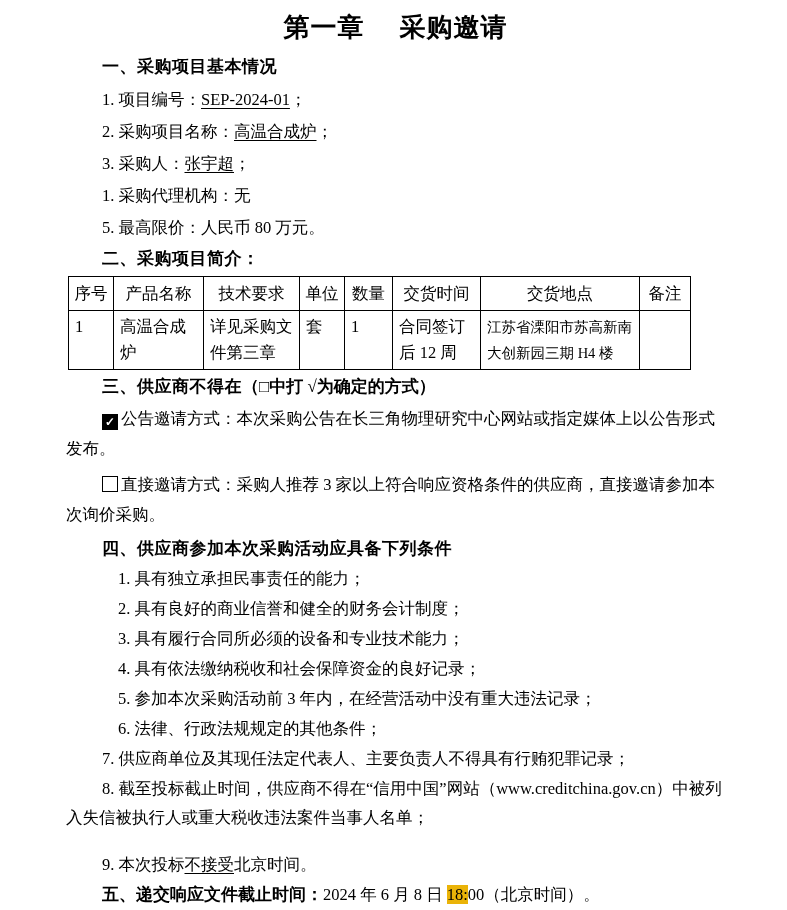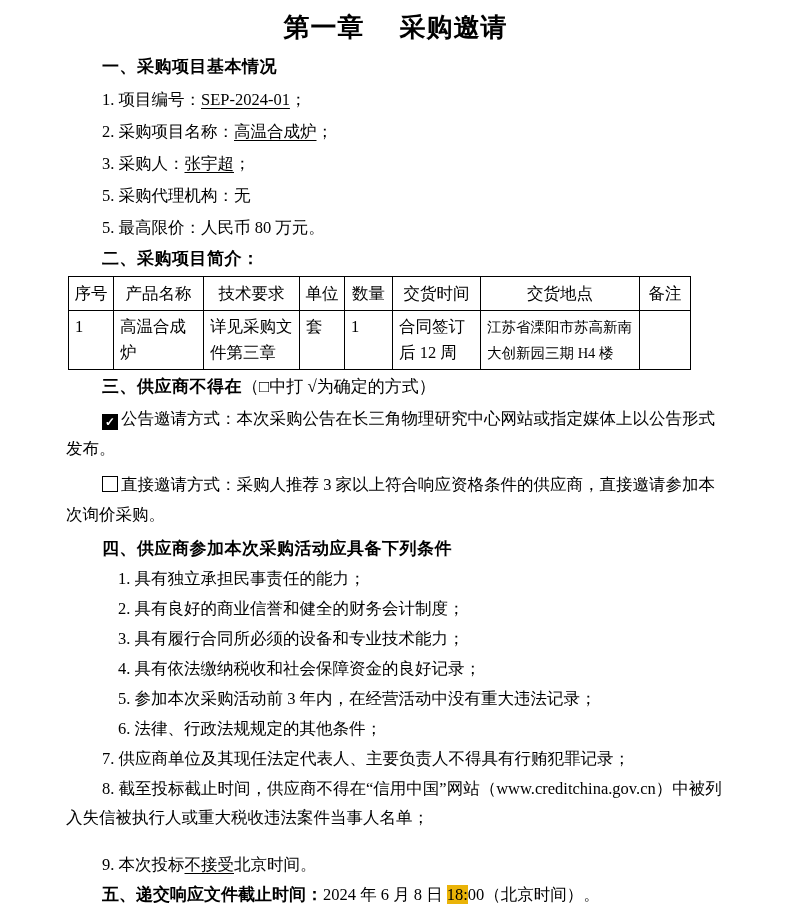--- a/index.html
+++ b/index.html
@@ -27,21 +27,21 @@
     font-weight: bold;
     font-size: 17px; line-height: 22px;
     margin: 0 0 6px 36px;
     letter-spacing: 0.5px;
   }
   #s2h { margin-top: 4px; }
   #s3h { margin-top: 6px; margin-bottom: 0; }
   #s4h { margin-top: 8px; margin-bottom: 4px; }
   .sec-h .note {
     font-family: "Liberation Serif", serif;
-    font-weight: normal;
+    font-weight: bold;
     letter-spacing: 0;
   }
   .s1-item {
     font-size: 16.5px; line-height: 32px;
     margin: 0 0 0 36px;
   }
   .u { text-decoration: underline; text-underline-offset: 3px; }
 
   table.ptable {
     border-collapse: collapse;
@@ -114,21 +114,21 @@
 <body>
 
 <div class="page">
 
   <div class="title">第一章　 采购邀请</div>
 
   <div class="sec-h" id="s1h">一、采购项目基本情况</div>
   <div class="s1-item"><span>1. 项目编号：</span><span class="u">SEP-2024-01</span><span>；</span></div>
   <div class="s1-item"><span>2. 采购项目名称：</span><span class="u">高温合成炉</span><span>；</span></div>
   <div class="s1-item"><span>3. 采购人：</span><span class="u">张宇超</span><span>；</span></div>
-  <div class="s1-item">5. 采购代理机构：无</div>
+  <div class="s1-item">1. 采购代理机构：无</div>
   <div class="s1-item">5. 最高限价：人民币 80 万元。</div>
 
   <div class="sec-h" id="s2h">二、采购项目简介：</div>
   <table class="ptable">
     <colgroup>
       <col class="c0">
         <col class="c1">
         <col class="c2">
         <col class="c3">
       <col class="c4">

